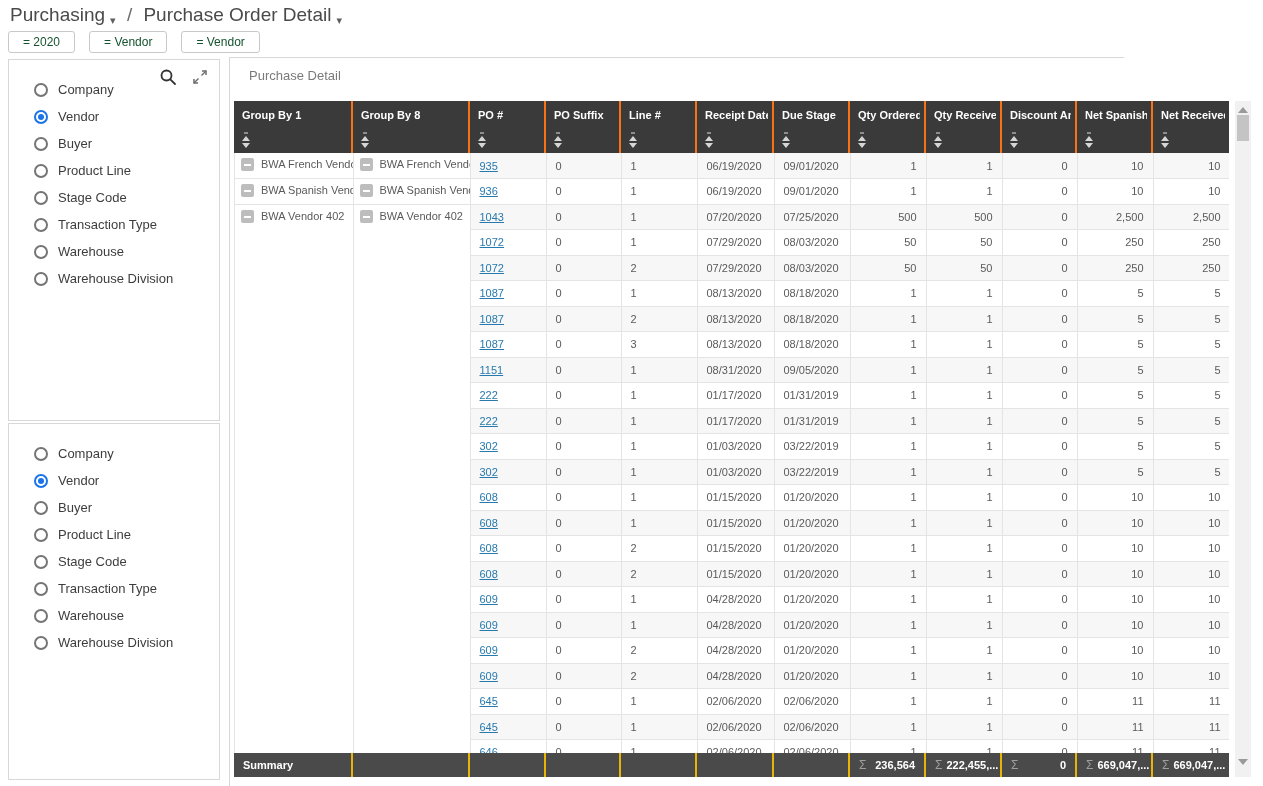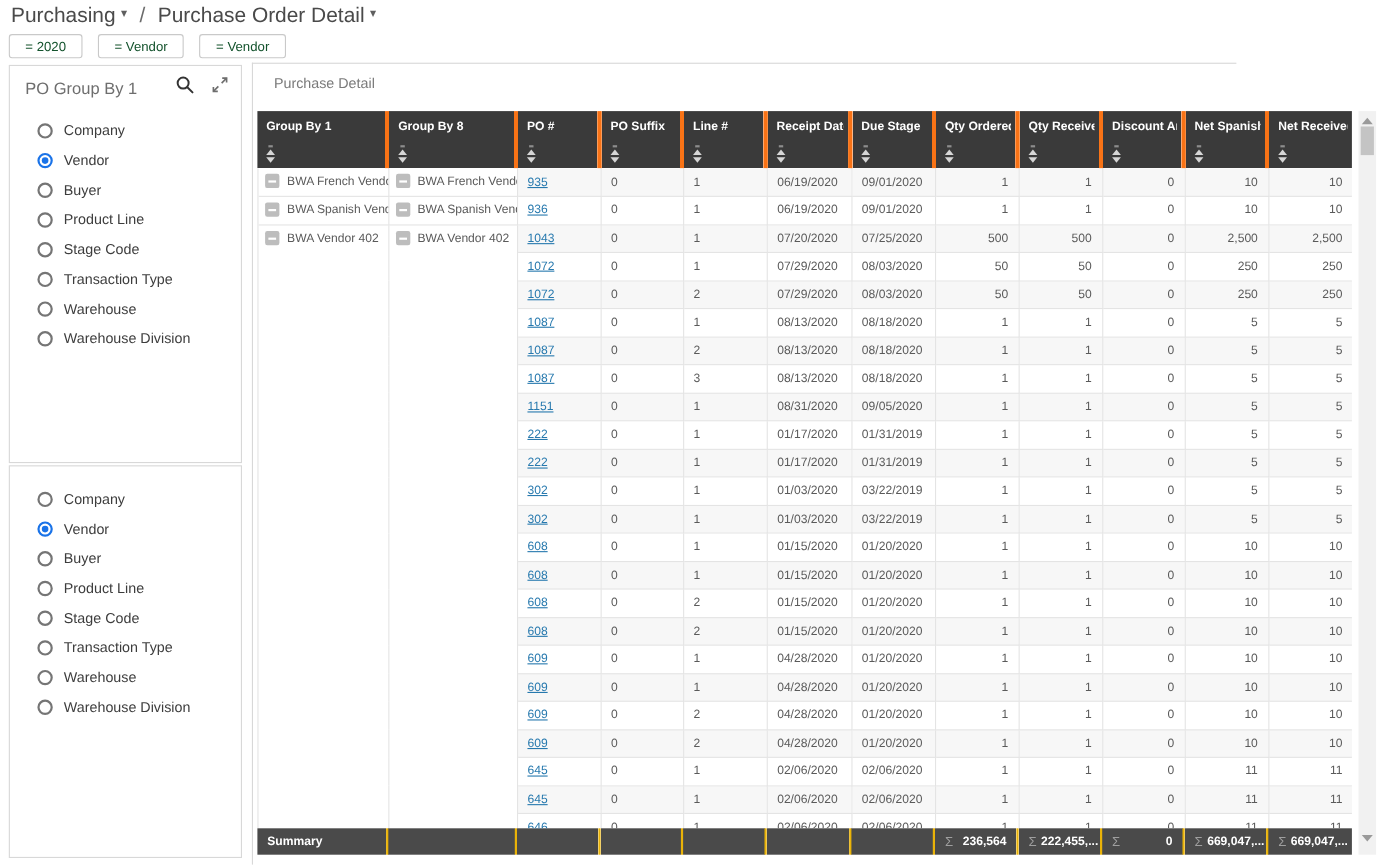--- a/index.html
+++ b/index.html
@@ -1,21 +1,21 @@
 <!DOCTYPE html>
 <html><head>
 <meta charset="utf-8">
 <style>
   * { box-sizing: border-box; margin: 0; padding: 0; }
   html,body { width:1263px; height:786px; background:#fff; overflow:hidden;
     font-family:"Liberation Sans", sans-serif; }
 
   
   .breadcrumb { position:absolute; left:10px; top:4px; font-size:19px; color:#4a4a4a; }
-  .bc-item { cursor:pointer; display:inline-flex; align-items:flex-start; }
+  .bc-item { cursor:pointer; display:inline-flex; align-items:flex-end; }
   .bc-sep { color:#6b6b6b; margin:0 6px; }
   .caret { font-size:11px; color:#5f5f5f; margin-left:5px; position:relative; top:1px; }
 
   .chips { position:absolute; left:8px; top:31px; display:flex; gap:14px; }
   .chip { height:22px; min-width:64px; padding:0 14px; border:1px solid #c9c9c9; border-radius:3px;
     font-size:12px; color:#14532d; display:flex; align-items:center; justify-content:center; background:#fff; }
   .chip + .chip { margin-left:0; }
 
   
   .panel { position:absolute; left:8px; width:212px; border:1px solid #d8d8d8; background:#fff; }
@@ -34,21 +34,21 @@
   
   .main { position:absolute; left:229px; top:57px; width:895px; height:729px;
     border-top:1px solid #d8d8d8; border-left:1px solid #d8d8d8; background:#fff; }
   .main-title { position:absolute; left:19px; top:10px; font-size:13px; color:#7a7a7a; }
 
   .grid-wrap { position:absolute; left:4px; top:43px; width:995px; }
   table { border-collapse:collapse; table-layout:fixed; width:995px; }
 
   
   .grid-head th { background:#3a3a3a; height:52px; vertical-align:top; text-align:left;
-    border-right:4px solid #f97316; position:relative; padding:8px 4px 0 8px; }
+    border-right:2px solid #f97316; position:relative; padding:8px 4px 0 8px; }
   .grid-head th:last-child { border-right:none; }
   .h-label { color:#fff; font-size:11px; font-weight:bold; white-space:nowrap; overflow:hidden; }
   .sort { position:absolute; left:8px; bottom:5px; cursor:pointer; }
   .sort .dash { width:4px; height:2px; background:#8d8d8d; margin:0 0 2px 2px; }
   .sort .tri-up { width:0; height:0; border-left:4px solid transparent; border-right:4px solid transparent;
     border-bottom:5px solid #d6d6d6; margin-bottom:2px; }
   .sort .tri-down { width:0; height:0; border-left:4px solid transparent; border-right:4px solid transparent;
     border-top:5px solid #d6d6d6; }
 
   
@@ -96,21 +96,20 @@
   </span>
 </div>
 
 <div class="chips" id="chips">
     <div class="chip">= 2020</div>
     <div class="chip">= Vendor</div>
     <div class="chip">= Vendor</div>
   </div>
 
 <div class="panel" id="panel1">
-  <div class="panel-title">PO Group By 1</div>
   <div class="panel-icons">
     <svg class="picon" viewBox="0 0 18 18">
       <circle cx="7.5" cy="7.5" r="5" fill="none" stroke="#333" stroke-width="1.8"></circle>
       <line x1="11.3" y1="11.3" x2="16" y2="16" stroke="#333" stroke-width="1.8" stroke-linecap="round"></line>
     </svg>
     <svg class="picon" viewBox="0 0 18 18">
       <g stroke="#6e6e6e" stroke-width="1.5" fill="none">
         <path d="M11 3 h4 v4"></path>
           <path d="M15 3 l-4.5 4.5"></path>
         <path d="M7 15 h-4 v-4"></path>

